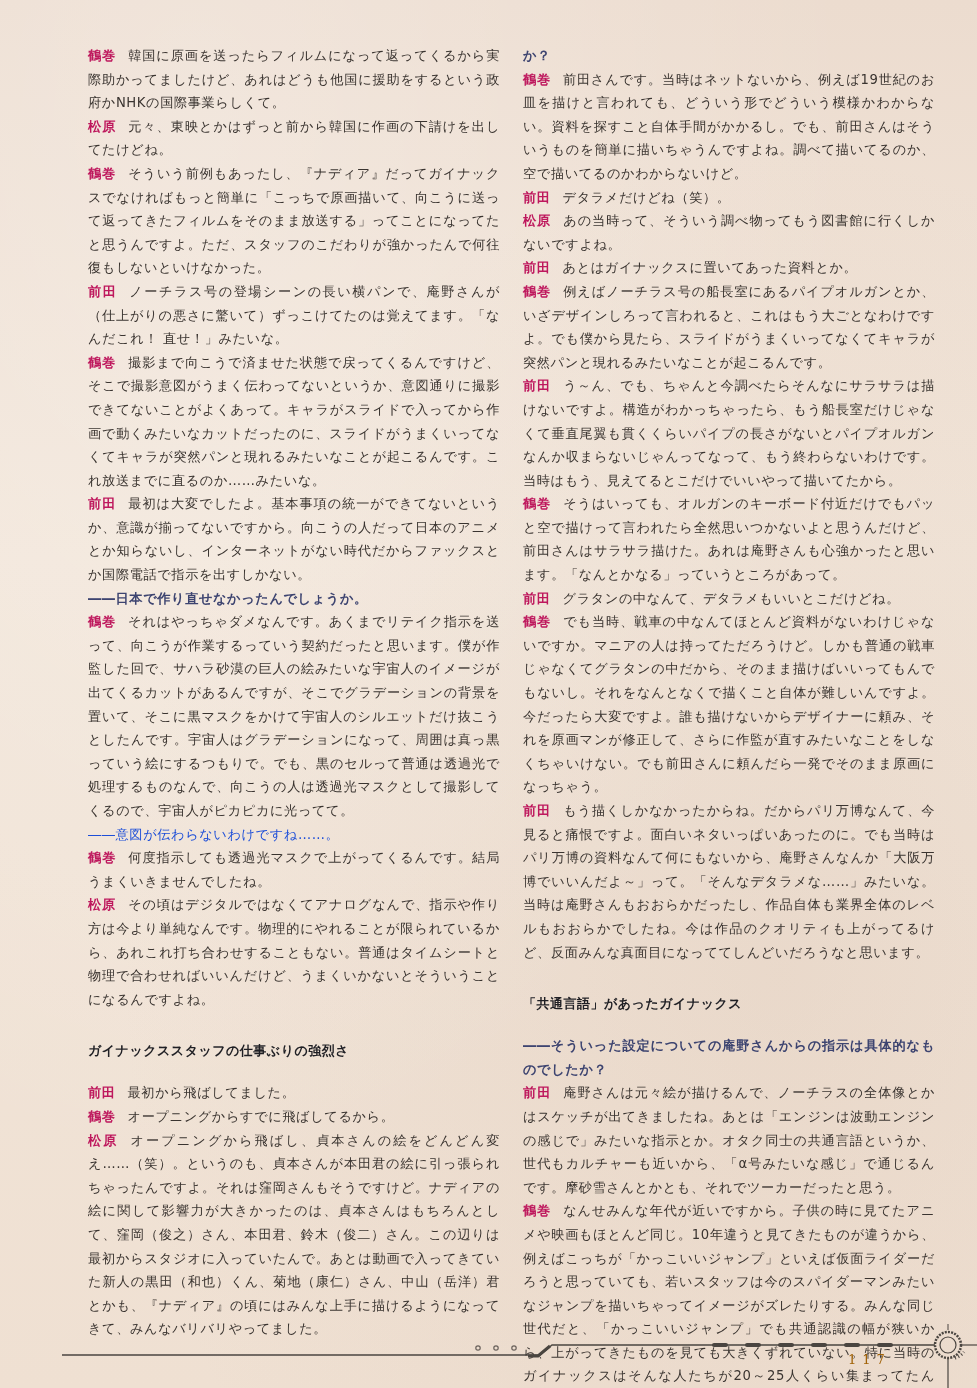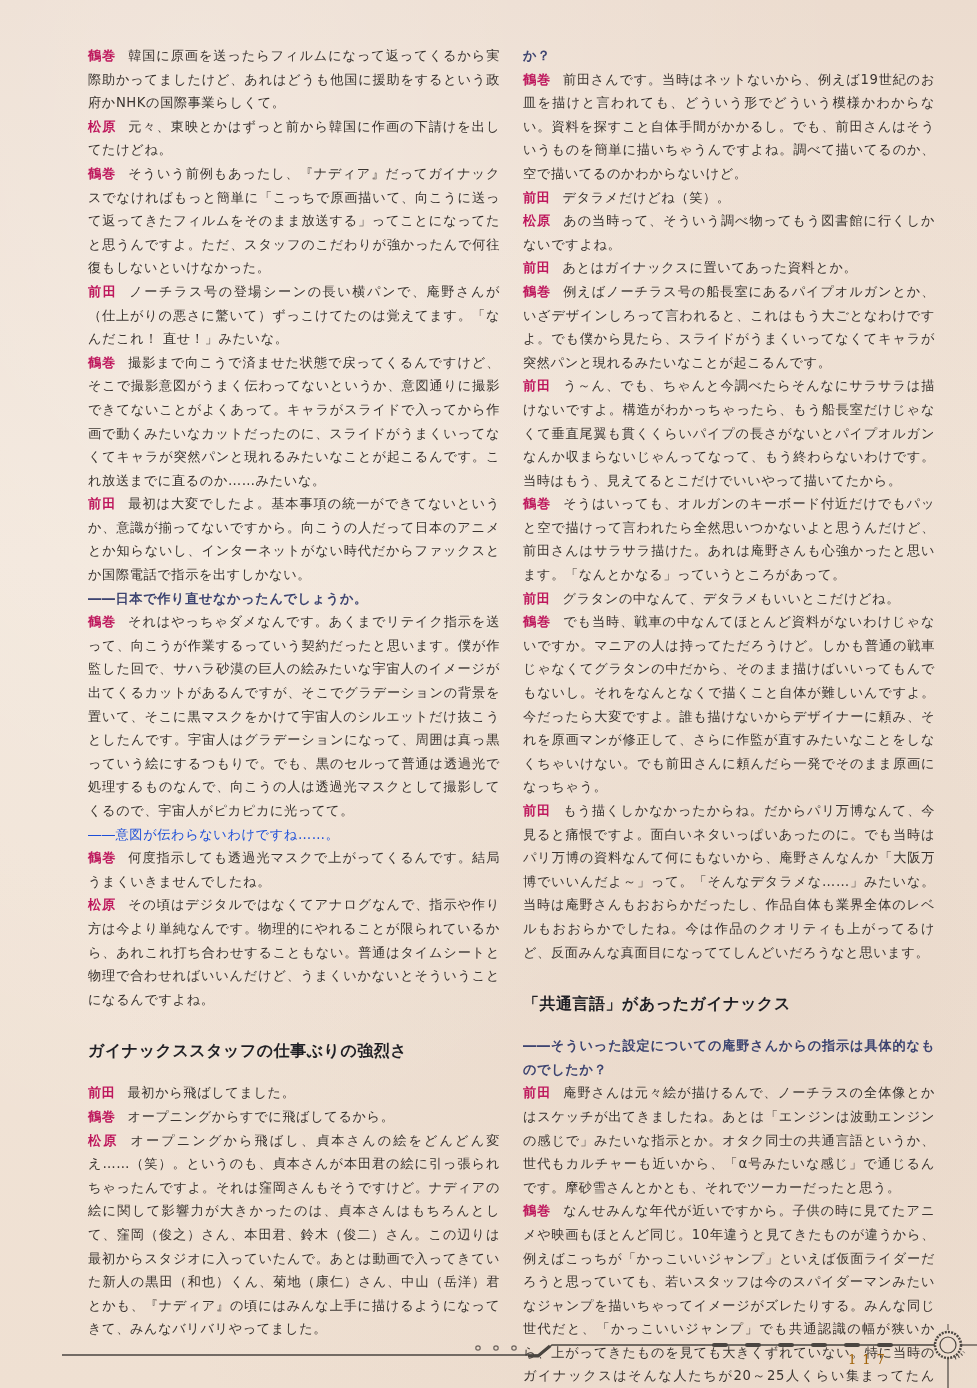--- a/index.html
+++ b/index.html
@@ -19,21 +19,21 @@
     letter-spacing: 0.6px;
     text-align: justify;
   }
   #col-left { left: 88px; }
   #col-right { left: 523px; }
   .para { margin: 0; text-indent: 0; }
   .speaker { font-weight: bold; color: #be185d; margin-right: 12px; }
   .question { font-weight: bold; color: #3d4470; margin: 0; }
   .question.plain { font-weight: normal; color: #1d4ed8; }
   .heading {
-    font-size: 16px; font-weight: bold; color: #1f1f24;
+    font-size: 13px; font-weight: bold; color: #1f1f24;
     margin: 28px 0 18px 0; letter-spacing: 0.5px; line-height: 24px;
   }
   #footer { position: absolute; left: 0; top: 1320px; width: 977px; height: 68px; }
   #page-number {
     position: absolute; left: 848px; top: 1352px;
     font-family: "DejaVu Serif", serif; font-size: 13px; letter-spacing: 6px;
     color: #a16207;
   }
 </style>
 </head>

